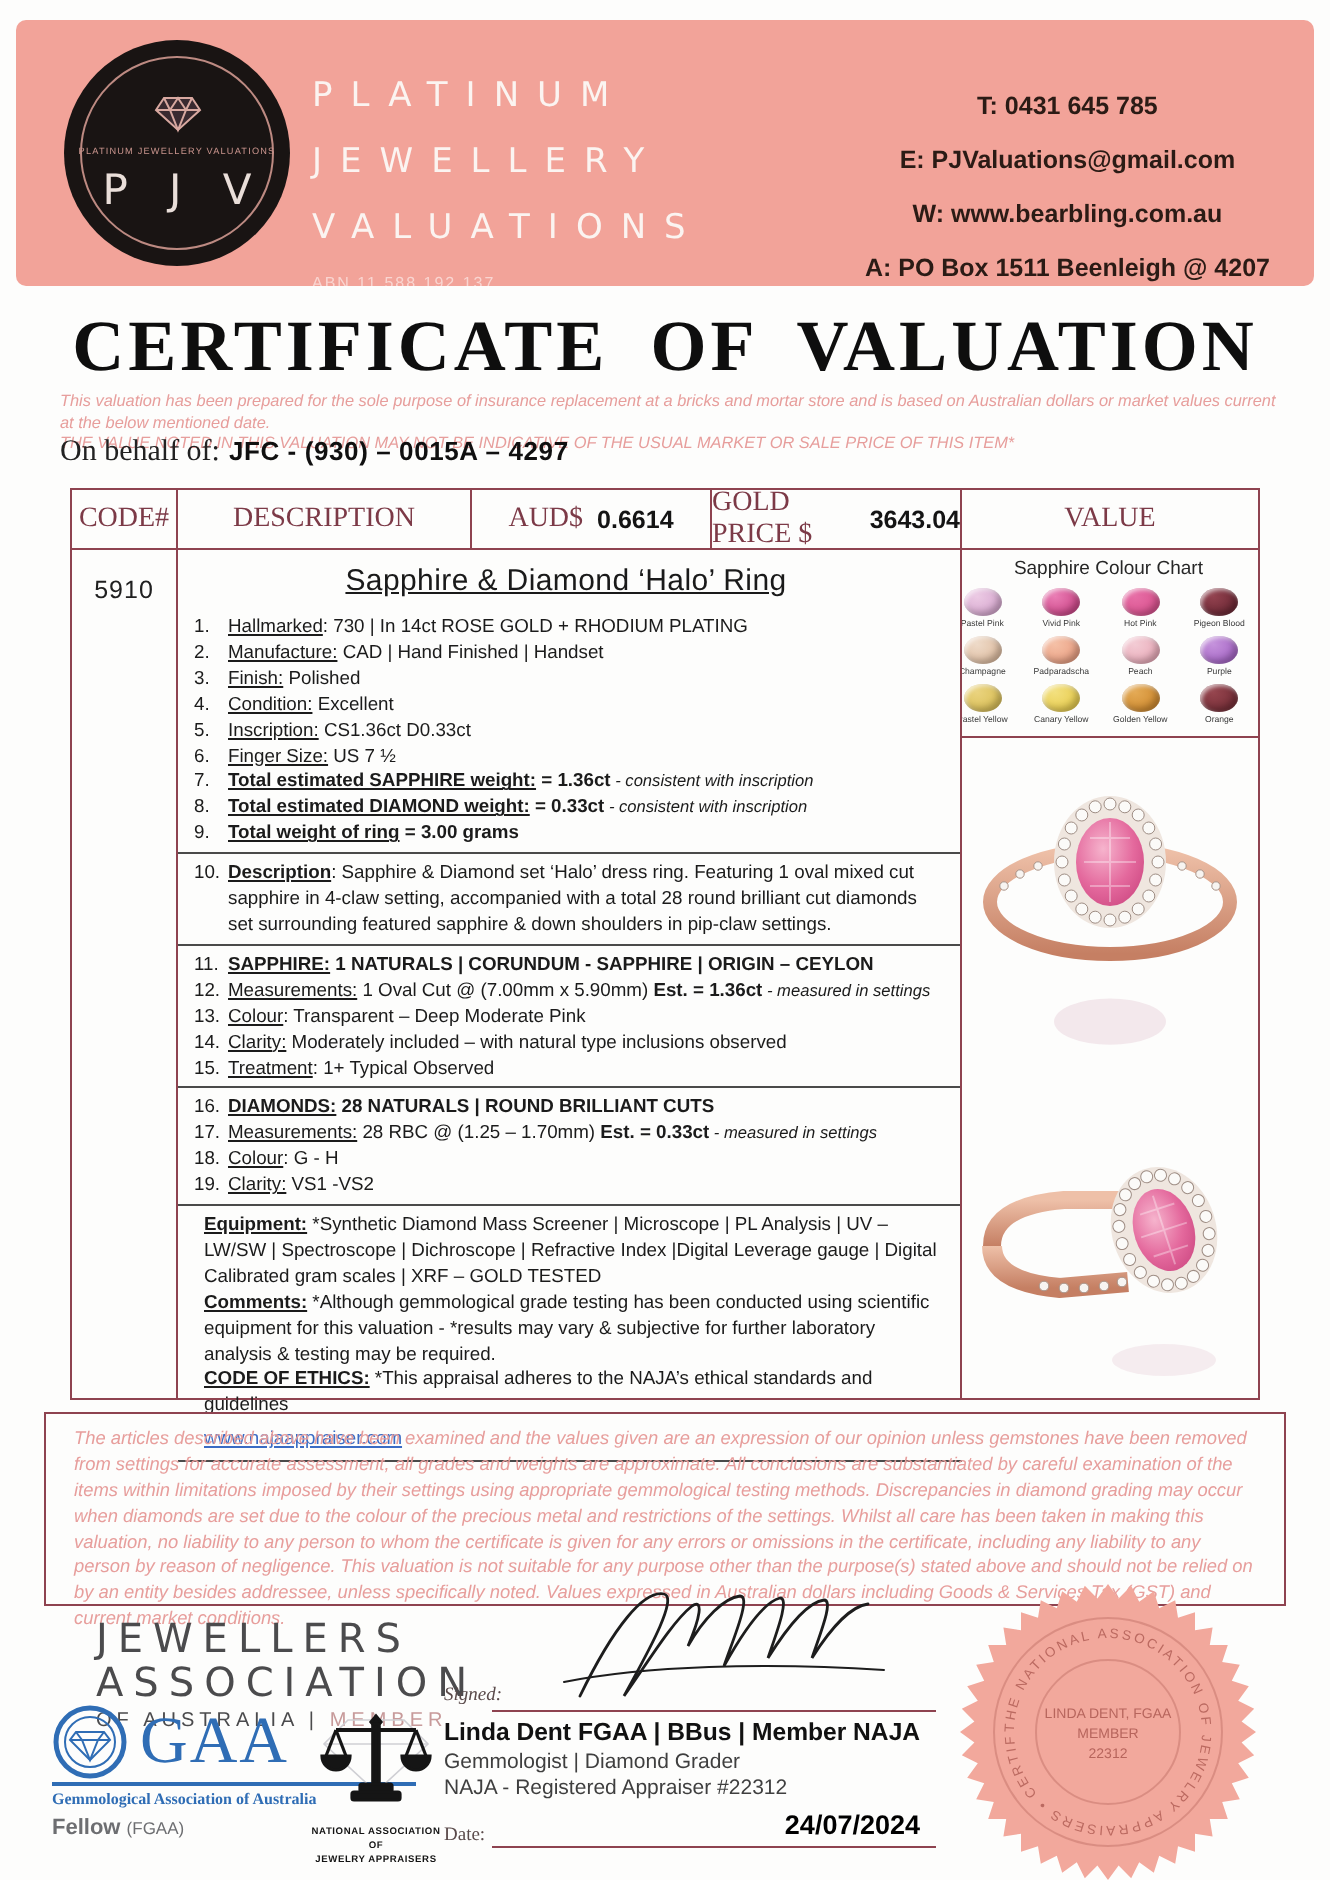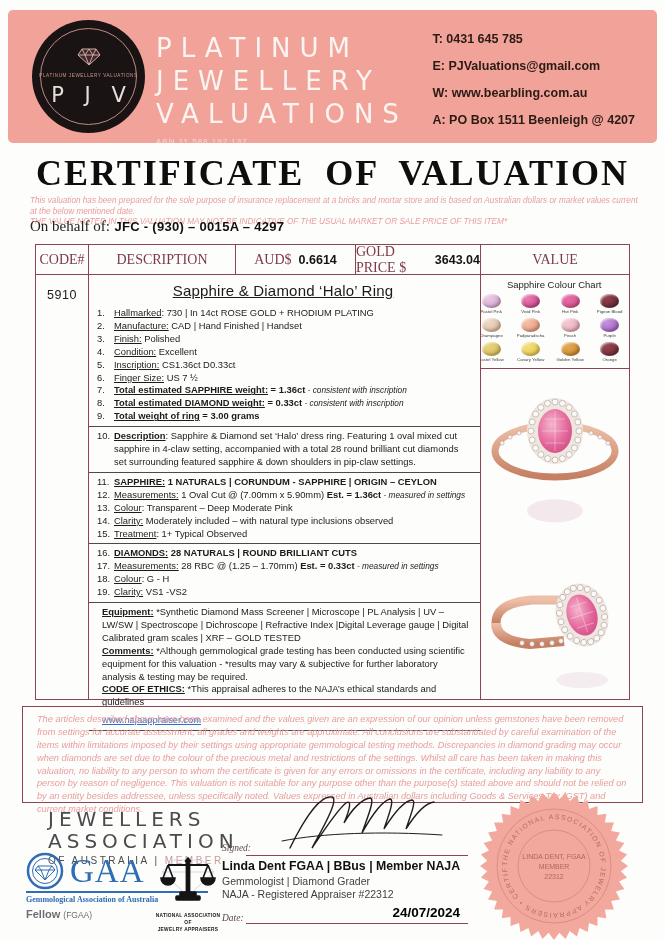--- a/index.html
+++ b/index.html
@@ -20,25 +20,25 @@
   }
   .logo-ring {
     position:absolute; left:8px; top:8px; right:8px; bottom:8px;
     border:1.5px solid #bd8a82; border-radius:50%;
   }
   .logo-inner { position:absolute; inset:0; display:flex; flex-direction:column; align-items:center; justify-content:center; }
   .logo-arc { font-size:4.6px; letter-spacing:0.6px; color:#c9948d; margin-top:6px; white-space:nowrap; }
   .logo-monogram { font-size:21px; letter-spacing:7px; color:#e9ded9; margin-top:5px; padding-left:7px; font-family:"DejaVu Sans", sans-serif; }
   .brand { position:absolute; left:148px; top:22px; }
   .brand-line {
-    font-family:"DejaVu Sans", sans-serif; font-size:26px; letter-spacing:9px;
+    font-family:"DejaVu Sans", sans-serif; font-size:17px; letter-spacing:9px;
     color:#fbf4f1; line-height:33px; font-weight:400;
   }
   .abn { font-size:8px; letter-spacing:1px; color:rgba(255,255,255,0.55); margin-top:6px; }
-  .contacts { position:absolute; right:22px; top:16px; text-align:left; }
+  .contacts { position:absolute; right:22px; top:30px; text-align:center; }
   .contact-line { font-size:12.5px; font-weight:700; color:#2b1b15; line-height:27px; }
   
   .cert-title {
     position:absolute; left:0; top:152px; width:100%; text-align:center;
     font-family:"Liberation Serif", serif; font-weight:700; font-size:36px;
     letter-spacing:2px; word-spacing:10px; color:#0e0e0e;
   }
   .purpose-note {
     position:absolute; left:30px; top:196px; width:612px;
     font-size:8.2px; font-style:italic; color:#e79e9c; line-height:1.3;
@@ -102,21 +102,21 @@
   .gaa-fellow .sfx { font-size:8.5px; font-weight:400; }
   .naja-logo { position:absolute; left:152px; top:852px; width:72px; text-align:center; }
   .naja-text { font-size:4.8px; font-weight:700; letter-spacing:0.3px; color:#141414; line-height:1.5; }
   .sig-block { position:absolute; left:222px; top:795px; width:250px; }
   .sig-label { position:absolute; left:0; top:48px; font-family:"Liberation Serif", serif; font-style:italic; font-size:9.5px; color:#5a4a4a; }
   .sig-line { position:absolute; left:24px; top:60px; width:222px; border-bottom:1.5px solid #8e4350; }
   .sig-svg { position:absolute; left:40px; top:-2px; }
   .sig-name { position:absolute; left:0; top:64px; font-size:12.3px; font-weight:700; color:#111; white-space:nowrap; }
   .sig-role { position:absolute; left:0; top:80px; font-size:10.5px; color:#3f3f3f; }
   .sig-reg  { position:absolute; left:0; top:93px; font-size:10.5px; color:#3f3f3f; }
-  .date-label { position:absolute; left:0; top:118px; font-family:"Liberation Serif", serif; font-style:italic; font-size:9.5px; color:#5a4a4a; }
+  .date-label { position:absolute; left:0; top:118px; font-family:"Liberation Serif", serif; font-size:9.5px; color:#5a4a4a; }
   .date-value { position:absolute; left:16px; top:110px; width:222px; text-align:right; font-size:13.5px; font-weight:700; color:#000000; }
   .date-line { position:absolute; left:24px; top:128px; width:222px; border-bottom:1.5px solid #8e4350; }
   .seal-wrap { position:absolute; left:478px; top:791px; width:152px; height:150px; }
 </style>
 </head>
 <body>
 
 <div class="page">
 
   <header class="hdr">

